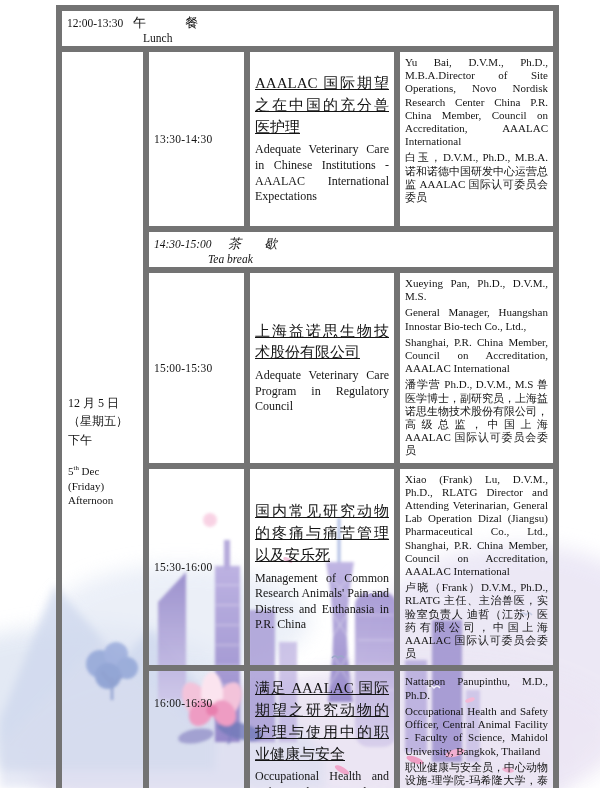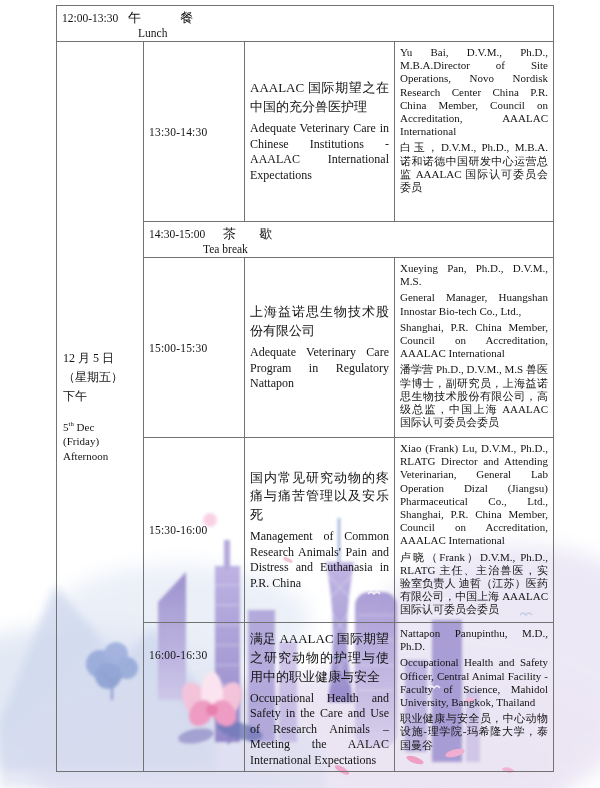--- a/index.html
+++ b/index.html
@@ -8,42 +8,42 @@
     background:#ffffff;color:#141414;
     font-family:"Liberation Serif","DejaVu Serif",serif;
   }
   .page{position:relative;width:600px;height:788px;overflow:hidden;}
   svg.watermark{position:absolute;left:0;top:388px;width:600px;height:400px;z-index:0;}
   table.sched{
     position:absolute;left:56px;top:5px;width:497px;z-index:1;
     border-collapse:collapse;table-layout:fixed;background:transparent;
   }
   td{
-    border:1px solid #737373;vertical-align:top;background:transparent;
+    border:6px solid #737373;vertical-align:top;background:transparent;
     padding:2px 5px;box-sizing:border-box;overflow:hidden;
   }
   
   tr.r1 td{height:31px;}
   tr.r2 td{height:180px;}
-  tr.r3 td{height:34px;}
+  tr.r3 td{height:34px;font-style:italic;}
   tr.r4 td{height:180px;}
   tr.r5 td{height:185px;}
   tr.r6 td{height:120px;}
 
   .timecell{font-size:11.5px;vertical-align:middle;padding-left:5px;letter-spacing:.2px;}
   .timecell.top{vertical-align:top;padding-top:26px;}
 
   .datecell{vertical-align:middle;padding-left:6px;font-size:12px;line-height:1.58;font-family:Liberation Serif, serif;}
   .datecell .en{font-size:11px;line-height:1.32;}
   .datecell .gap{height:14px;}
   sup{font-size:.62em;vertical-align:super;}
 
   .titlecell{vertical-align:middle;}
   .titlecell.top{vertical-align:top;padding-top:7px;}
-  .titlecell .zh{font-size:13px;line-height:1.45;text-align:justify;margin-bottom:4px;}
+  .titlecell .zh{font-size:15px;line-height:1.45;text-align:justify;margin-bottom:4px;text-decoration:underline;}
   .titlecell .en{font-size:12px;line-height:1.3;text-align:justify;}
 
   .speakercell{font-size:11px;line-height:13.2px;padding-top:4px;text-align:justify;}
   .speakercell p.para{margin:0 0 3px 0;font-family:Liberation Serif, serif;}
 
   .bandcell .line1{white-space:nowrap;}
   .bandcell .t{display:inline-block;font-size:11.5px;}
   .bandcell .zh{font-size:13px;letter-spacing:18px;margin-left:4px;}
   .bandcell .en-sub{font-size:11.5px;margin-top:0px;}
   .lunchcell .t{width:62px;}
@@ -218,21 +218,21 @@
           <span class="t">14:30-15:00</span><span class="zh">茶 歇</span>
         </div>
         <div class="en-sub">Tea break</div>
       </td>
     </tr>
 
     <tr class="r4">
       <td class="timecell">15:00-15:30</td>
       <td class="titlecell">
         <div class="zh">上海益诺思生物技术股份有限公司</div>
-        <div class="en">Adequate Veterinary Care Program in Regulatory Nattapon</div>
+        <div class="en">Adequate Veterinary Care Program in Regulatory Council</div>
       </td>
       <td class="speakercell">
             <p class="para">Xueying Pan, Ph.D., D.V.M., M.S.</p>
             <p class="para">General Manager, Huangshan Innostar Bio-tech Co., Ltd.,</p>
             <p class="para">Shanghai, P.R. China Member, Council on Accreditation, AAALAC International</p>
             <p class="para">潘学营 Ph.D., D.V.M., M.S 兽医学博士，副研究员，上海益诺思生物技术股份有限公司，高级总监，中国上海 AAALAC 国际认可委员会委员</p>
           </td>
     </tr>
 
     <tr class="r5">

